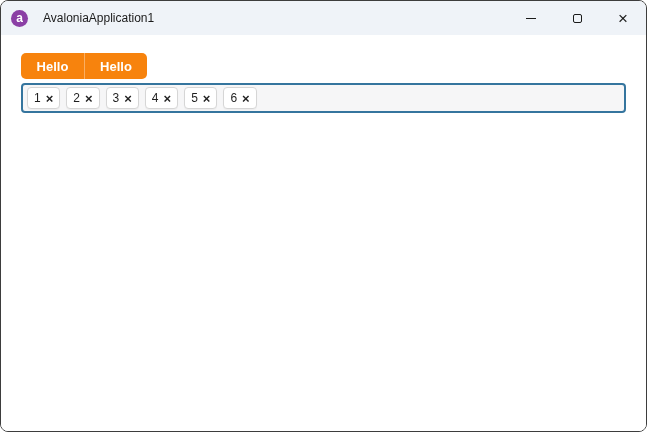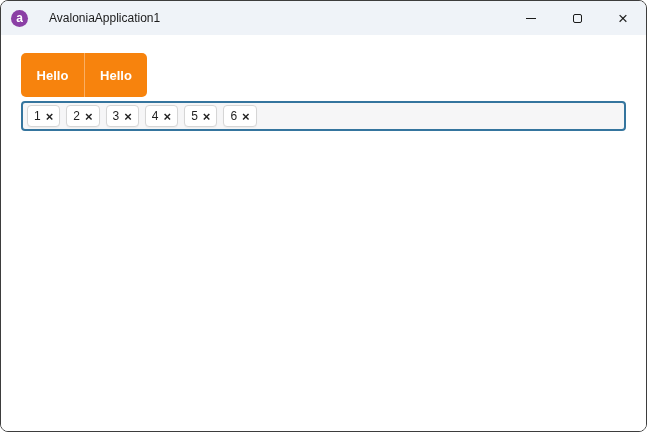--- a/index.html
+++ b/index.html
@@ -31,21 +31,21 @@
     border-radius: 50%;
     background: #8b3fa5;
     color: #ffffff;
     font-weight: bold;
     font-size: 12px;
     line-height: 16px;
     display: flex; align-items: center; justify-content: center;
     flex: 0 0 auto;
   }
   .window-title {
-    margin-left: 21px;
+    margin-left: 15px;
     font-size: 12px;
     color: #1b1b1b;
     white-space: nowrap;
   }
   .titlebar-spacer { flex: 1 1 auto; }
   .caption-btn {
     width: 46px; height: 34px;
     display: flex; align-items: center; justify-content: center;
     background: transparent; border: none; padding: 0; margin: 0;
     color: #1a1a1a;
@@ -56,21 +56,21 @@
 
   
   .content {
     flex: 1 1 auto;
     background: #ffffff;
     padding: 18px 20px 0 20px;
   }
 
   
   .segmented {
-    width: 126px; height: 44px;
+    width: 126px; height: 26px;
     background: #f7830d;
     border-radius: 5px;
     display: flex;
     overflow: hidden;
   }
   .seg-btn {
     flex: 1 1 50%;
     background: transparent;
     border: none; padding: 0; margin: 0;
     color: #ffffff;

